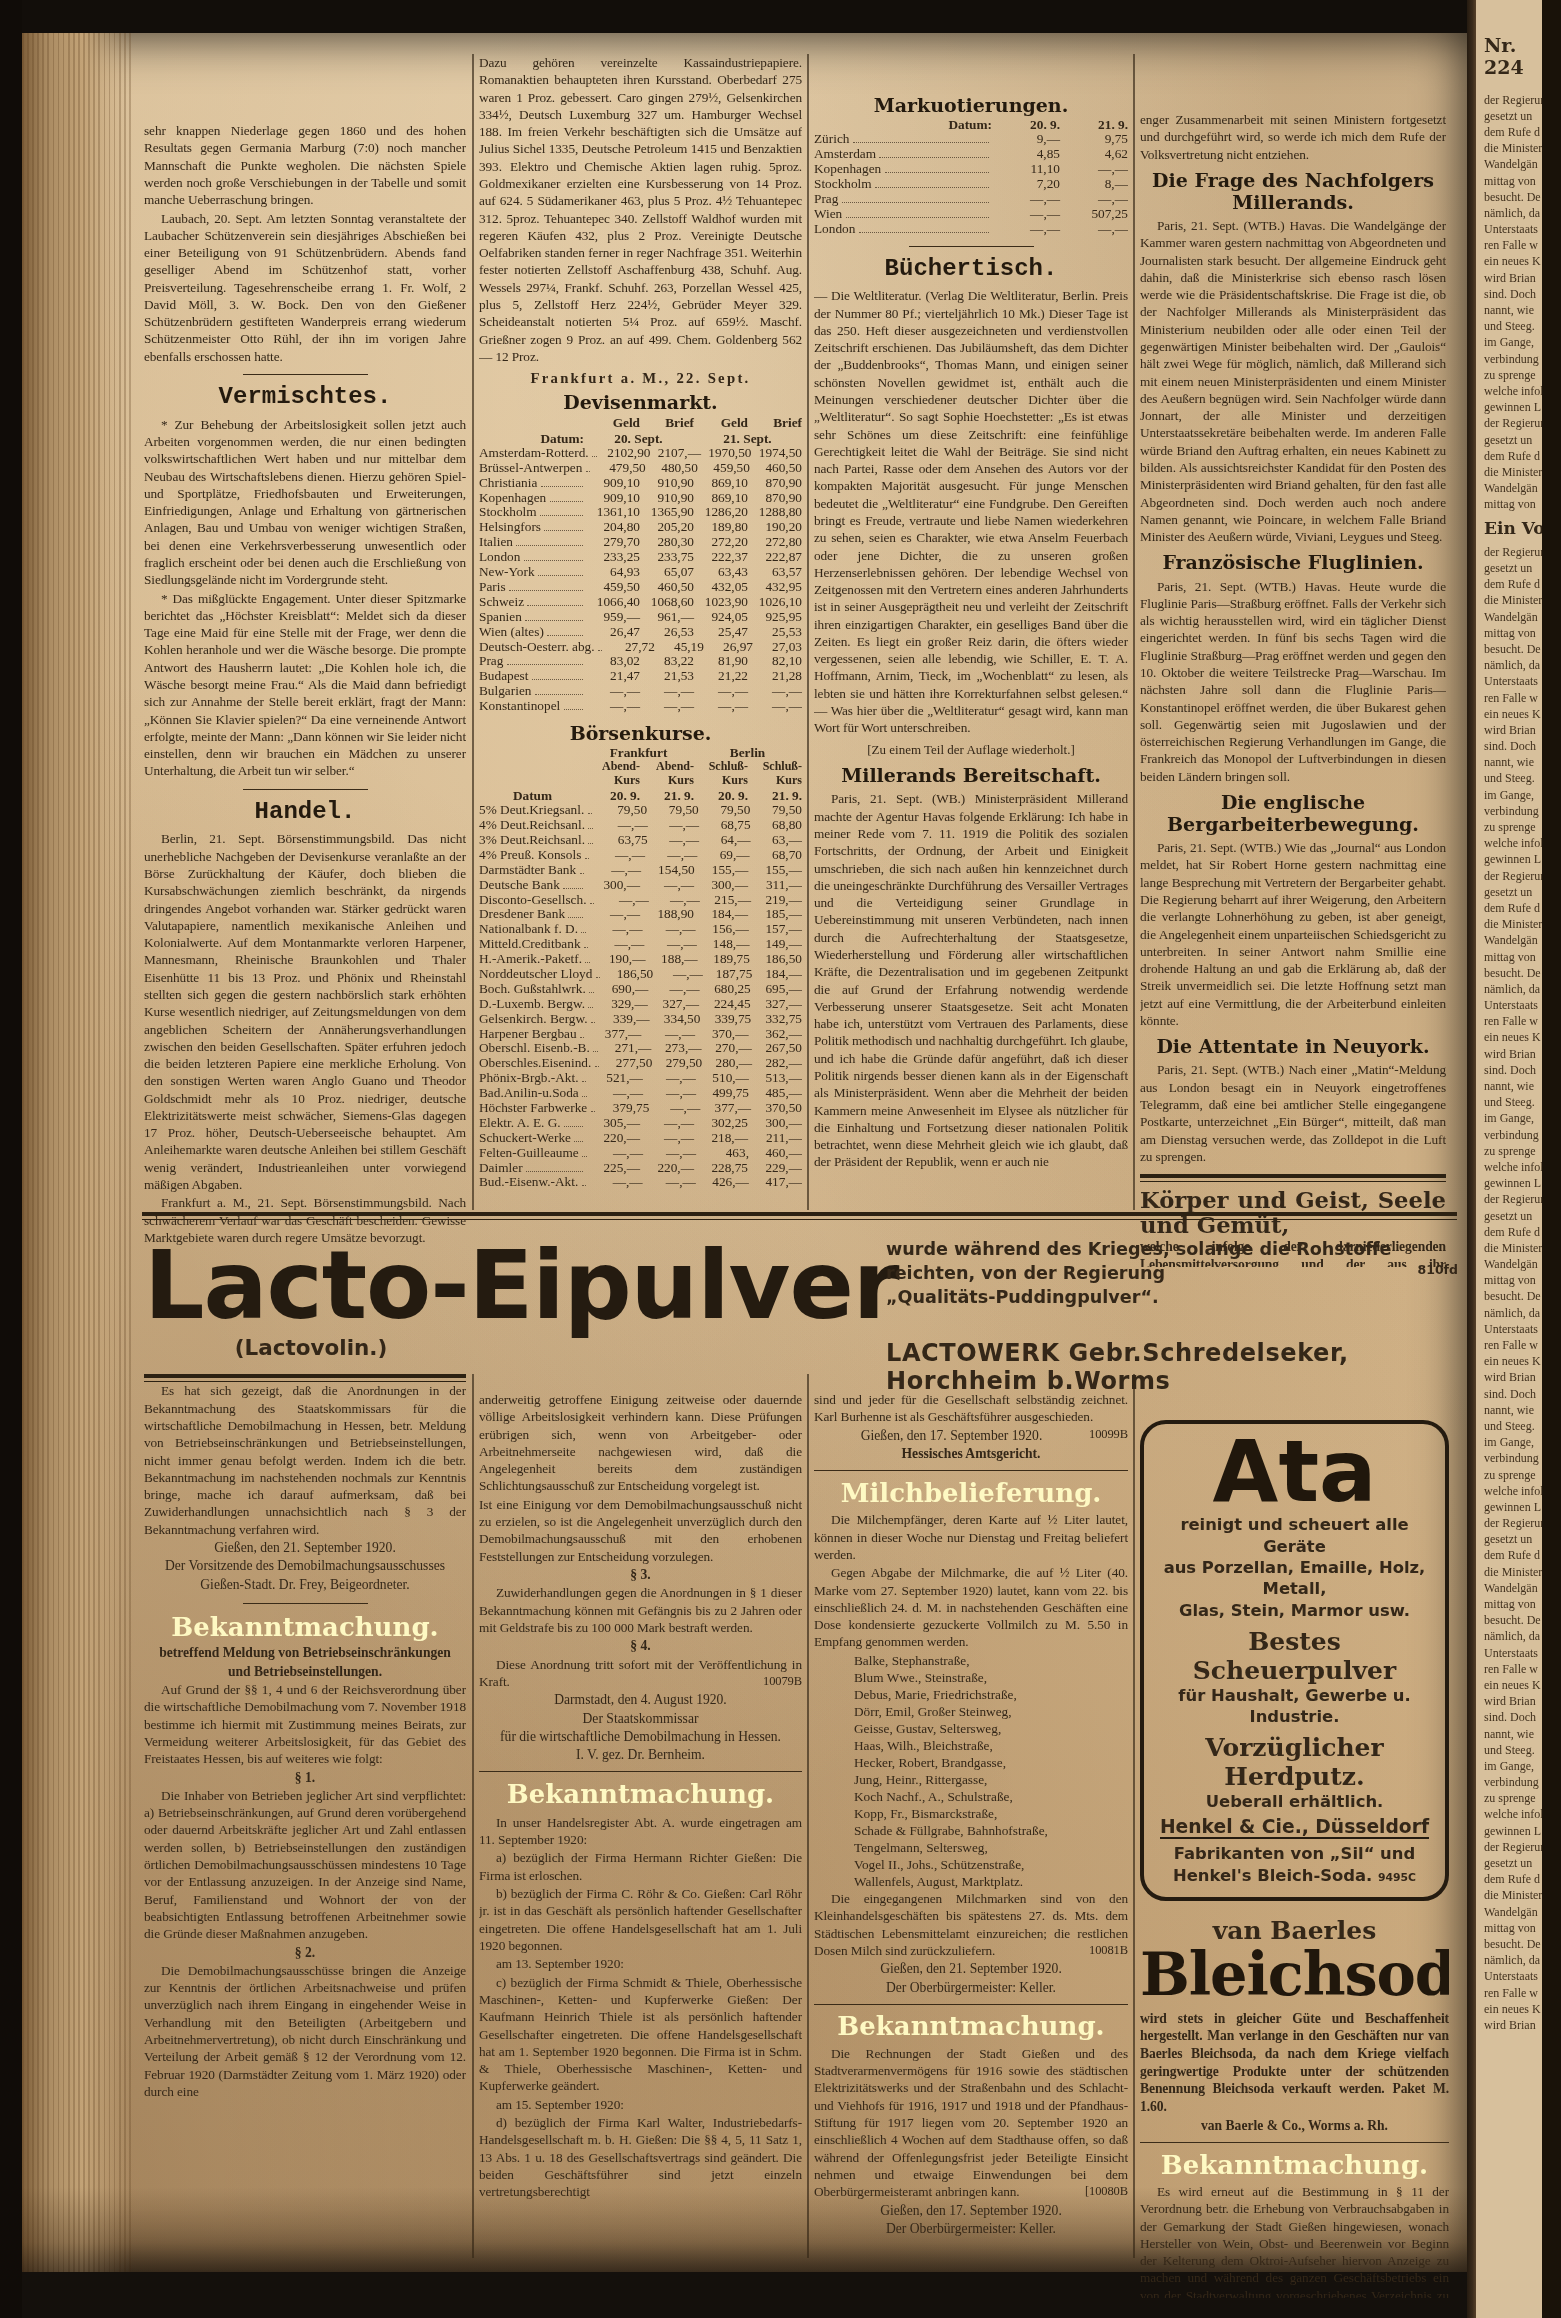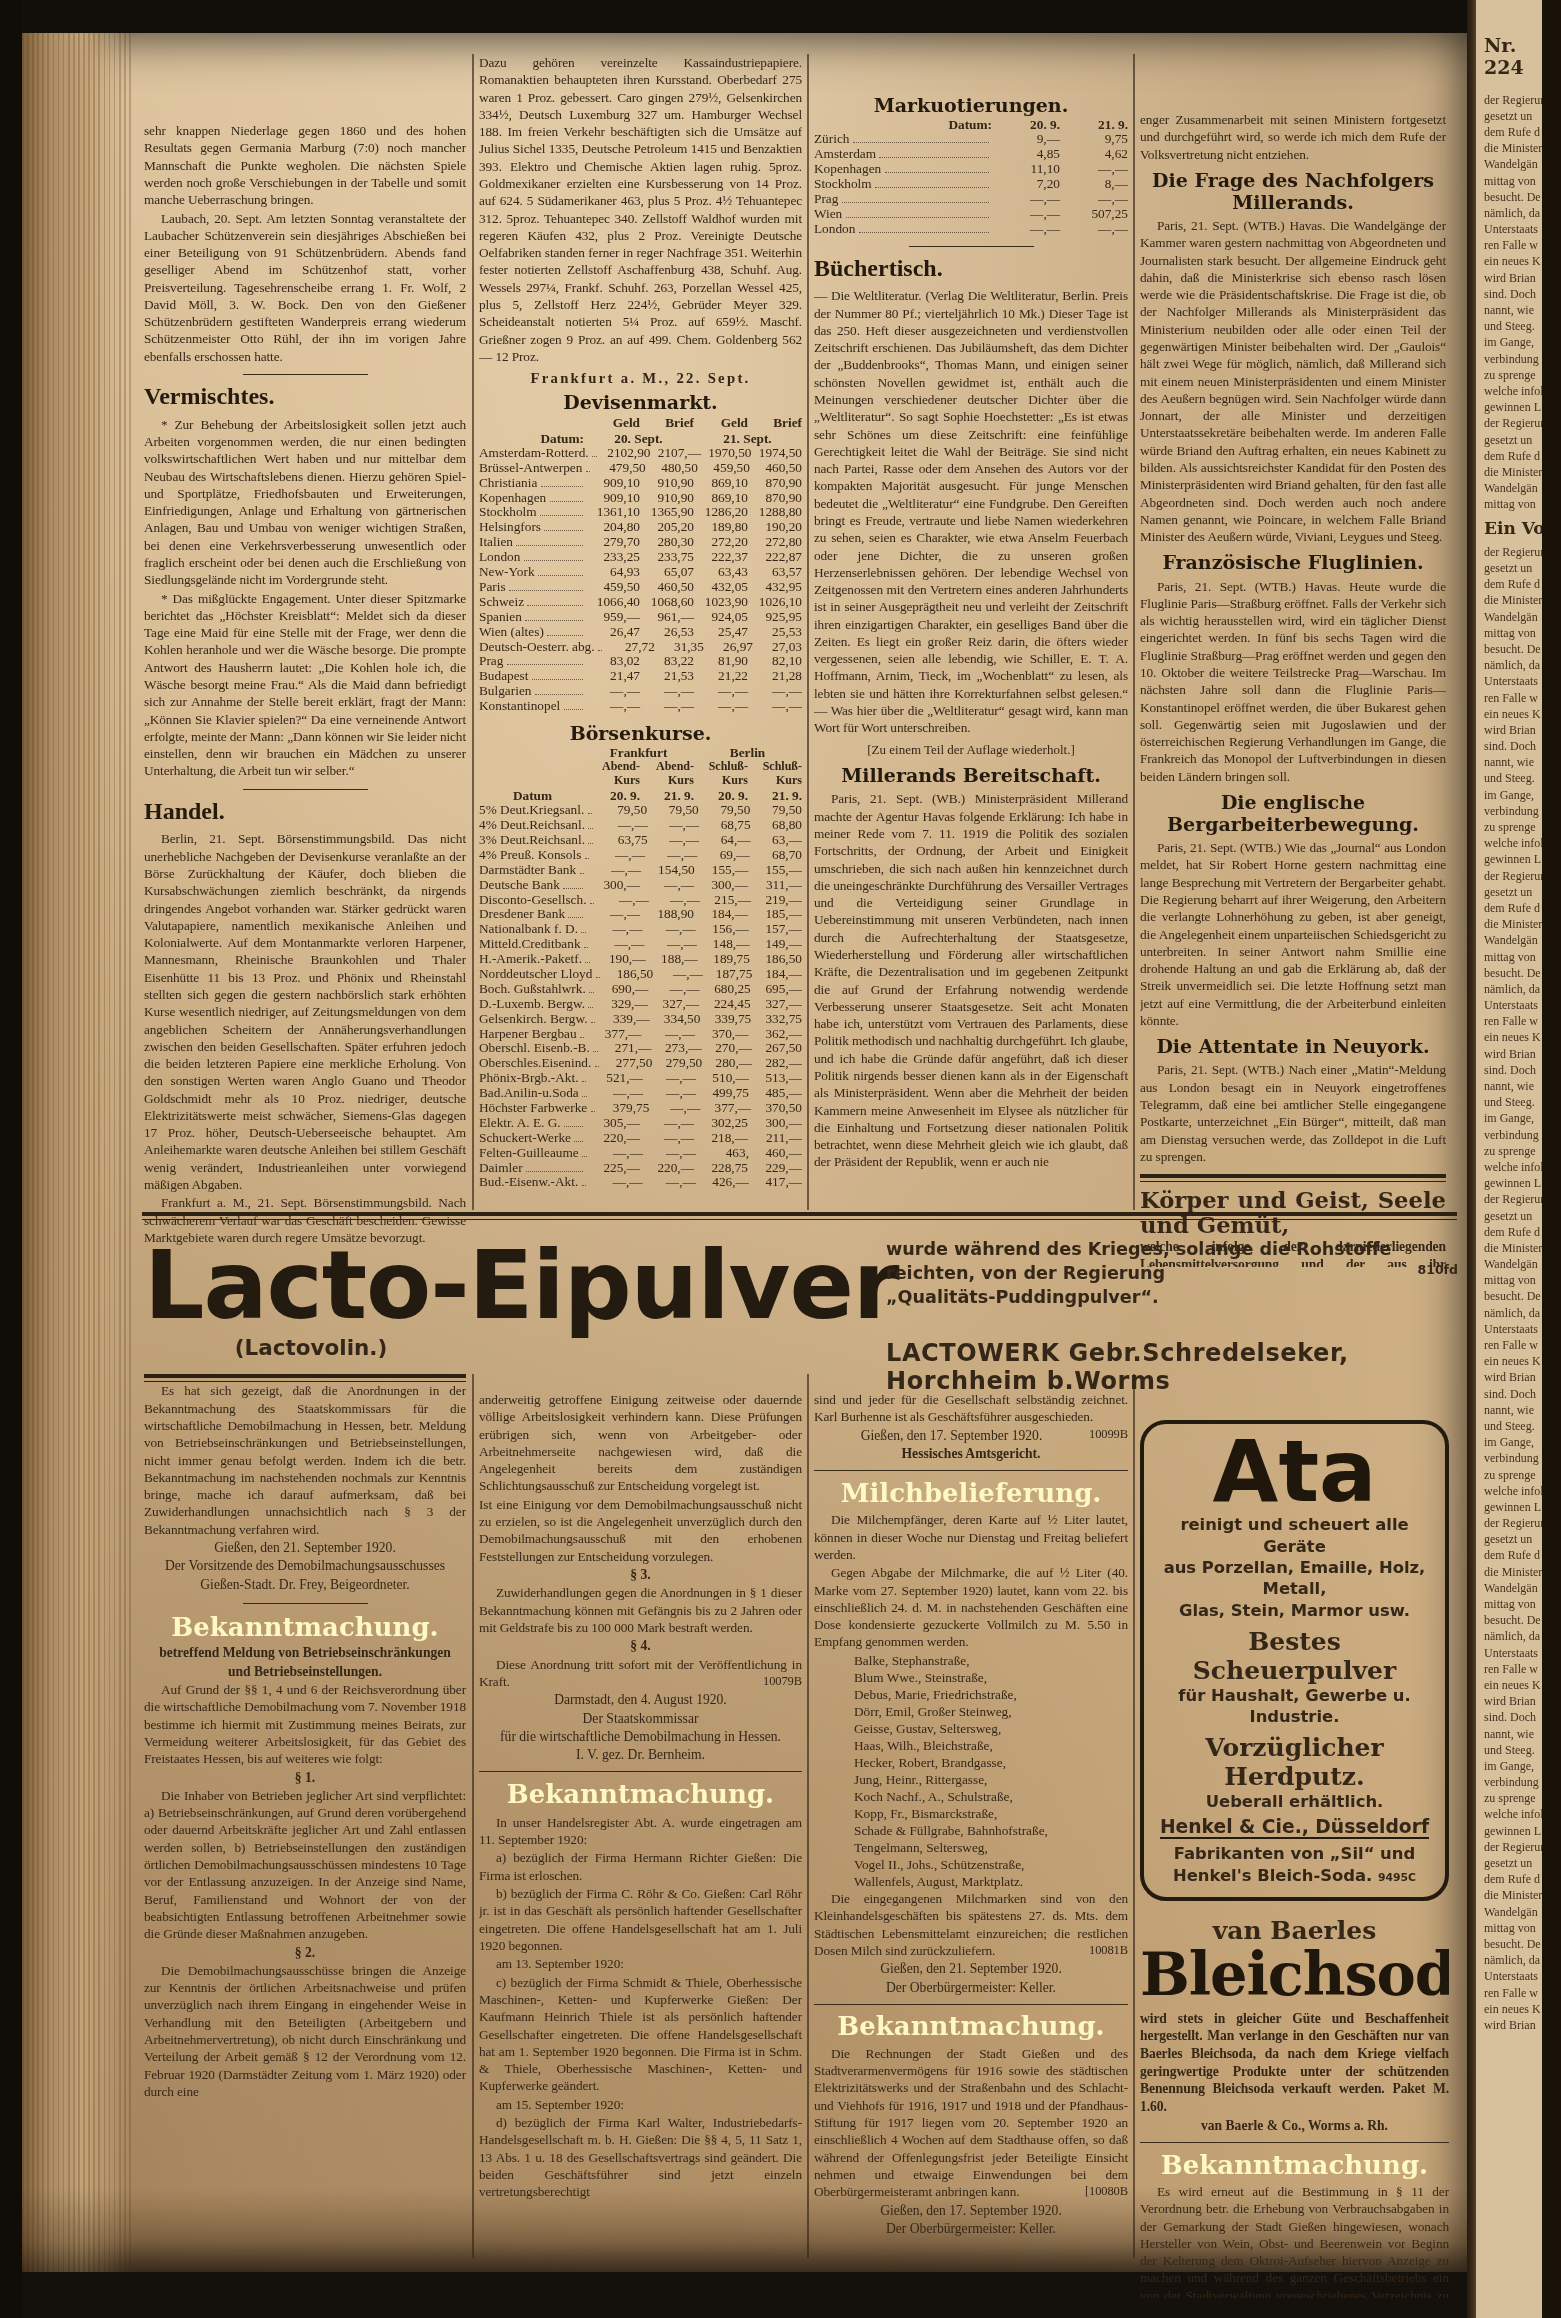--- a/index.html
+++ b/index.html
@@ -31,22 +31,22 @@
   .leftdark{position:absolute;left:0;top:0;width:21.5px;height:2319px;background:#100c08;}
   
   .vrule{width:1.7px;background:rgba(52,38,22,.65);}
   .dblrule{border-top:4px solid #2c2112;border-bottom:1.7px solid #2c2112;height:3.4px;}
   .shortrule{width:125px;border-top:1.7px solid #3a2b18;margin:9px auto 8px;}
   .thinrule{border-top:1.7px solid #3a2b18;margin:6.8px 0;}
   
   .col{position:absolute;overflow:hidden;text-align:justify;}
   .p,.p0{font-size:13.3px;line-height:1.3;margin:0 0 1.1px 0;letter-spacing:-0.1px;}
   .p{text-indent:17px;}
-  .h-sec{font-family:Liberation Serif, serif;font-weight:700;font-size:24px;
-         margin:8px 0 5.7px;color:#241a0e;}
+  .h-sec{font-family:Liberation Mono, monospace;font-weight:700;font-size:24px;
+         text-align:center;margin:8px 0 5.7px;color:#241a0e;}
   .h-sub{font-family:"DejaVu Serif",serif;font-weight:700;font-size:19px;
          text-align:center;margin:5.7px 0 4.5px;color:#241a0e;}
   .dateline{font-weight:700;text-align:center;letter-spacing:2.3px;font-size:14.7px;margin:4.5px 0;}
   .bold{font-weight:700;}
   .note{text-align:center;font-size:13px;margin:5.7px 0 1.1px;}
   
   .trow{display:flex;align-items:baseline;font-size:13.3px;line-height:1.12;}
   .tlabel{white-space:nowrap;}
   .dots{flex:1;min-width:4.5px;border-bottom:1.7px dotted rgba(58,44,28,.7);margin:0 3.4px 3.4px 3.4px;}
   .tnum{width:54px;text-align:right;white-space:nowrap;font-variant-numeric:tabular-nums;}
@@ -232,21 +232,21 @@
           <span class="dots"></span>
           <span class="tnum">26,47</span>
           <span class="tnum">26,53</span>
           <span class="tnum">25,47</span>
           <span class="tnum">25,53</span>
         </div>
         <div class="trow">
           <span class="tlabel">Deutsch-Oesterr. abg.</span>
           <span class="dots"></span>
           <span class="tnum">27,72</span>
-          <span class="tnum">31,35</span>
+          <span class="tnum">45,19</span>
           <span class="tnum">26,97</span>
           <span class="tnum">27,03</span>
         </div>
         <div class="trow">
           <span class="tlabel">Prag</span>
           <span class="dots"></span>
           <span class="tnum">83,02</span>
           <span class="tnum">83,22</span>
           <span class="tnum">81,90</span>
           <span class="tnum">82,10</span>

